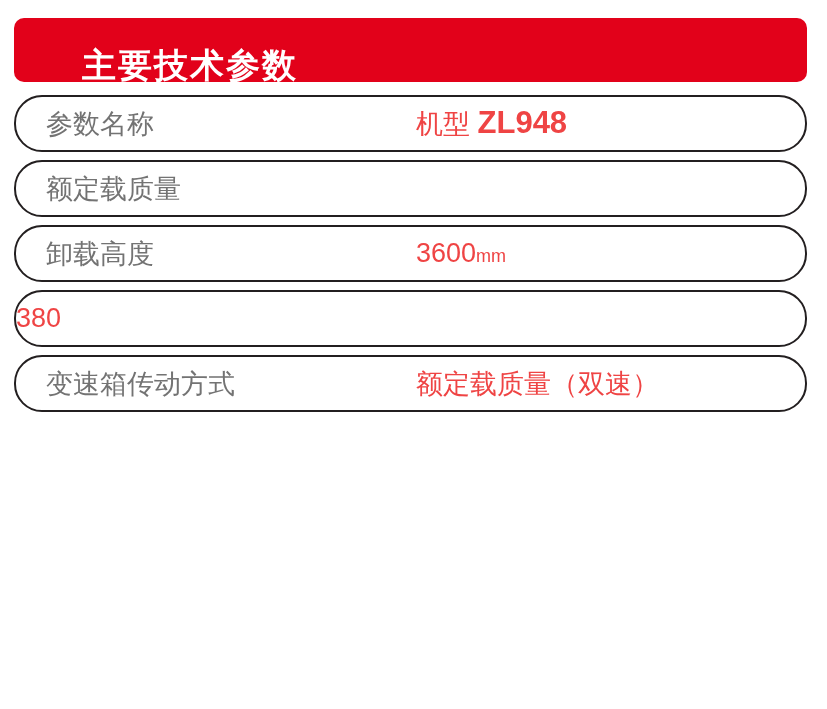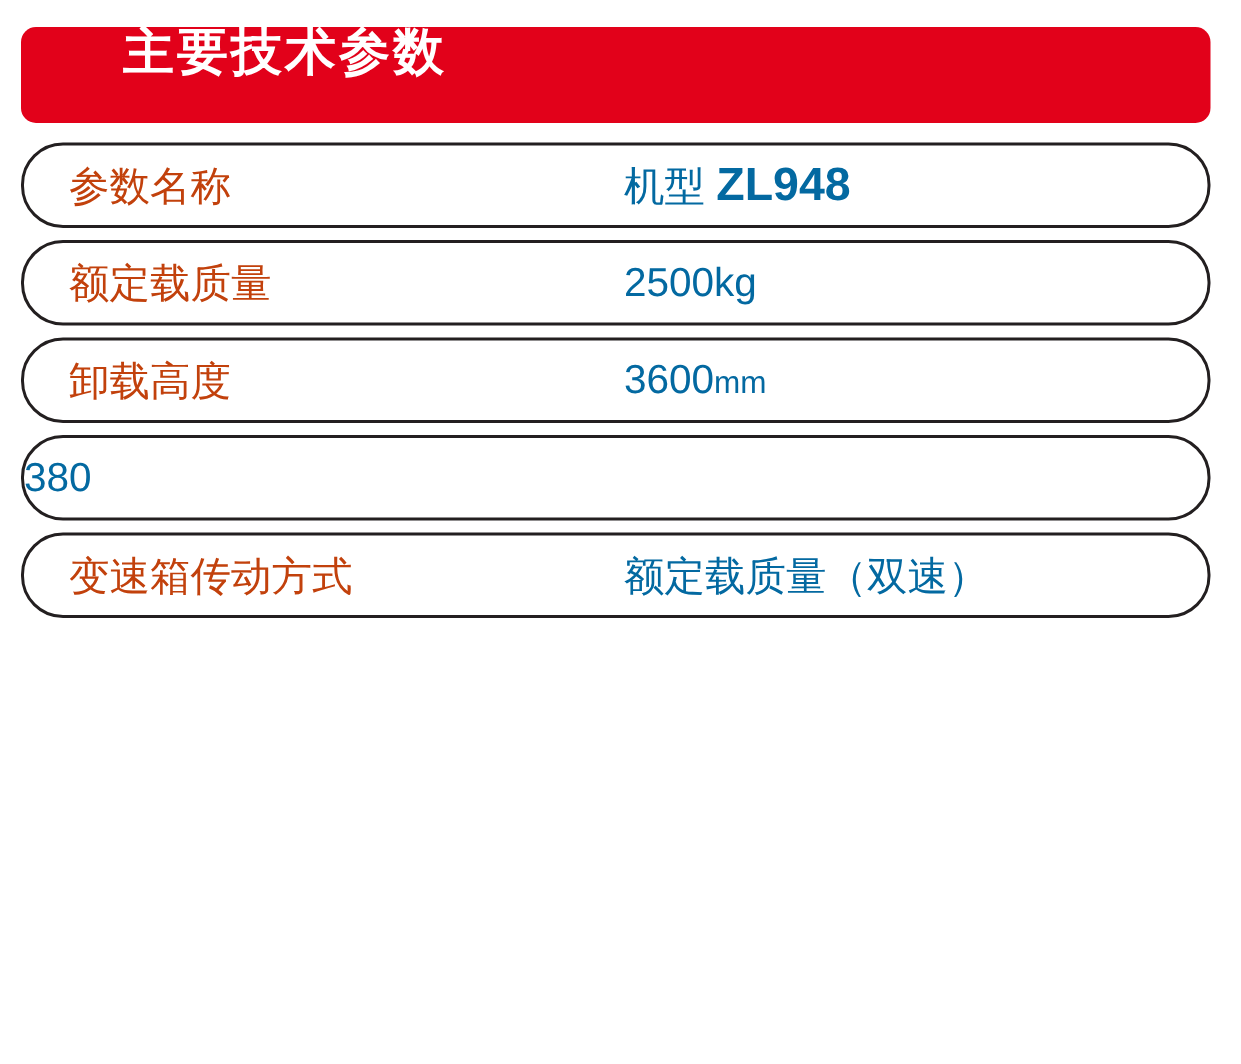--- a/index.html
+++ b/index.html
@@ -19,21 +19,21 @@
     height: 709px;
     box-sizing: border-box;
     padding: 18px 14px 8px 14px;
   }
   .title-bar {
     width: 793px;
     height: 64px;
     background: #e2011a;
     border-radius: 10px;
     display: flex;
-    align-items: flex-start;
+    align-items: flex-end;
     box-sizing: border-box;
     padding-left: 68px;
     margin-bottom: 13px;
   }
   .title-text {
     color: #ffffff;
     font-size: 34px;
     font-weight: bold;
     letter-spacing: 2px;
     line-height: 1;
@@ -51,62 +51,61 @@
     border-radius: 28px;
     display: flex;
     align-items: center;
     background: #ffffff;
   }
   .cell-label {
     width: 400px;
     box-sizing: border-box;
     padding-left: 30px;
     font-size: 27px;
-    color: #c2410c;
+    color: #737373;
     white-space: nowrap;
   }
   .cell-value {
     flex: 1;
     box-sizing: border-box;
     font-size: 27px;
-    color: #0369a1;
+    color: #ef4444;
     white-space: nowrap;
   }
   
   .spec-row.header .cell-value {
     font-size: 27px;
   }
   .spec-row.header .model-code {
     font-weight: bold;
     font-size: 31px;
     letter-spacing: 0px;
   }
   .unit-small {
-    font-size: 21px;
+    font-size: 18px;
   }
 </style>
 </head>
 <body>
 
 <div class="sheet">
 
   <div class="title-bar">
     <span class="title-text">主要技术参数</span>
   </div>
 
   <div class="spec-table">
 
     <div class="spec-row header">
       <div class="cell-label">参数名称</div>
       <div class="cell-value"><span>机型 </span><span class="model-code">ZL948</span></div>
     </div>
 
     <div class="spec-row">
       <div class="cell-label">额定载质量</div>
-      <div class="cell-value">2500kg</div>
     </div>
 
 
 
     <div class="spec-row">
       <div class="cell-label">卸载高度</div>
       <div class="cell-value"><span>3600</span><span class="unit-small">mm</span></div>
     </div>
 
 

